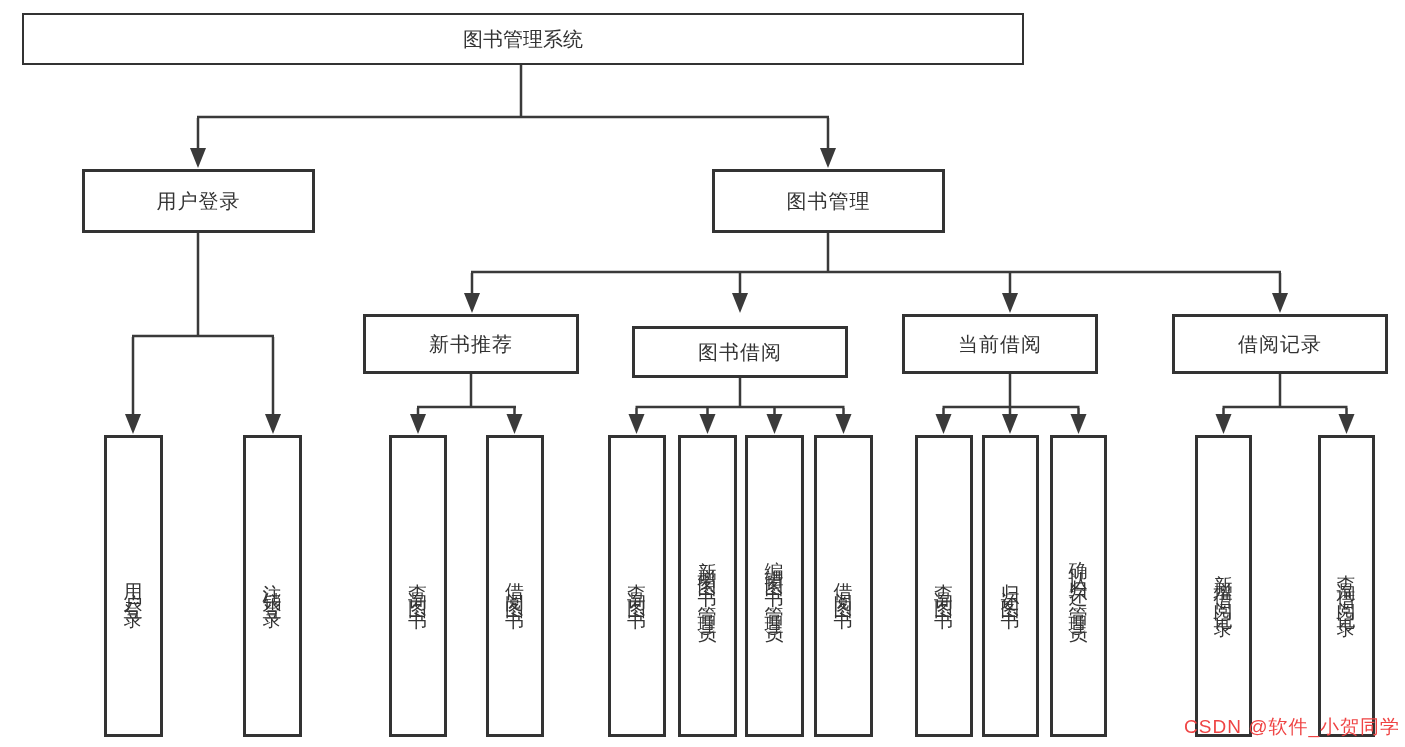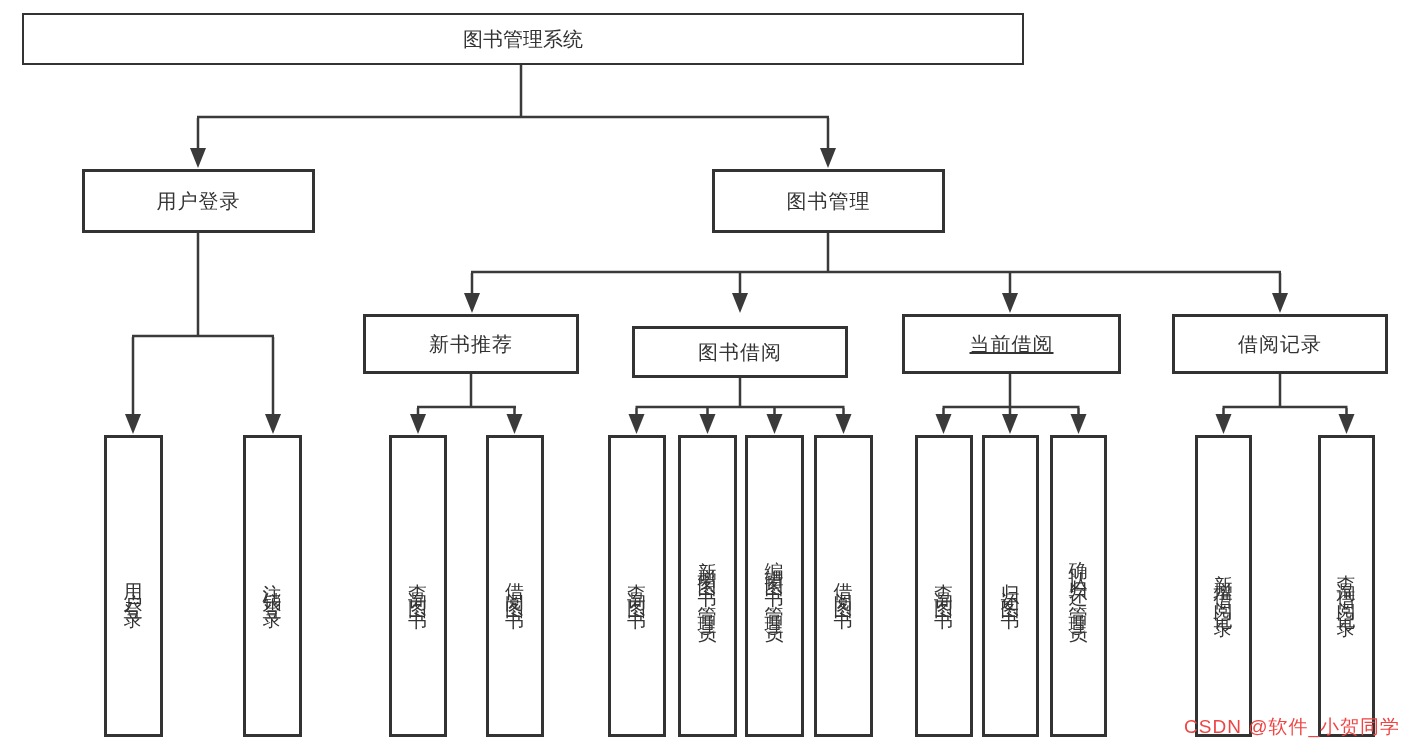--- a/index.html
+++ b/index.html
@@ -114,21 +114,21 @@
     </g>
   </svg>
 
   <div class="box root" style="left:22px; top:13px; width:1002px; height:52px;">图书管理系统</div>
 
   <div class="box hnode" style="left:82px; top:169px; width:233px; height:64px;">用户登录</div>
   <div class="box hnode" style="left:363px; top:314px; width:216px; height:60px;">新书推荐</div>
 
   <div class="box hnode" style="left:712px; top:169px; width:233px; height:64px;">图书管理</div>
   <div class="box hnode" style="left:632px; top:314px; width:216px; height:52px;margin-top:12px;">图书借阅</div>
-  <div class="box hnode" style="left:902px; top:314px; width:219px; height:60px;text-decoration:underline;">当前借阅</div>
+  <div class="box hnode" style="left:902px; top:314px; width:196px; height:60px;">当前借阅</div>
   <div class="box hnode" style="left:1172px; top:314px; width:216px; height:60px;text-align:right;">借阅记录</div>
 
   <div class="box leaf" style="left:104px; top:435px; width:59px; height:302px;">
     <span class="vtext">用户登录</span>
   </div>
   <div class="box leaf" style="left:243px; top:435px; width:59px; height:302px;">
     <span class="vtext">注销登录</span>
   </div>
 
   <div class="box leaf" style="left:389px; top:435px; width:58px; height:302px;">

